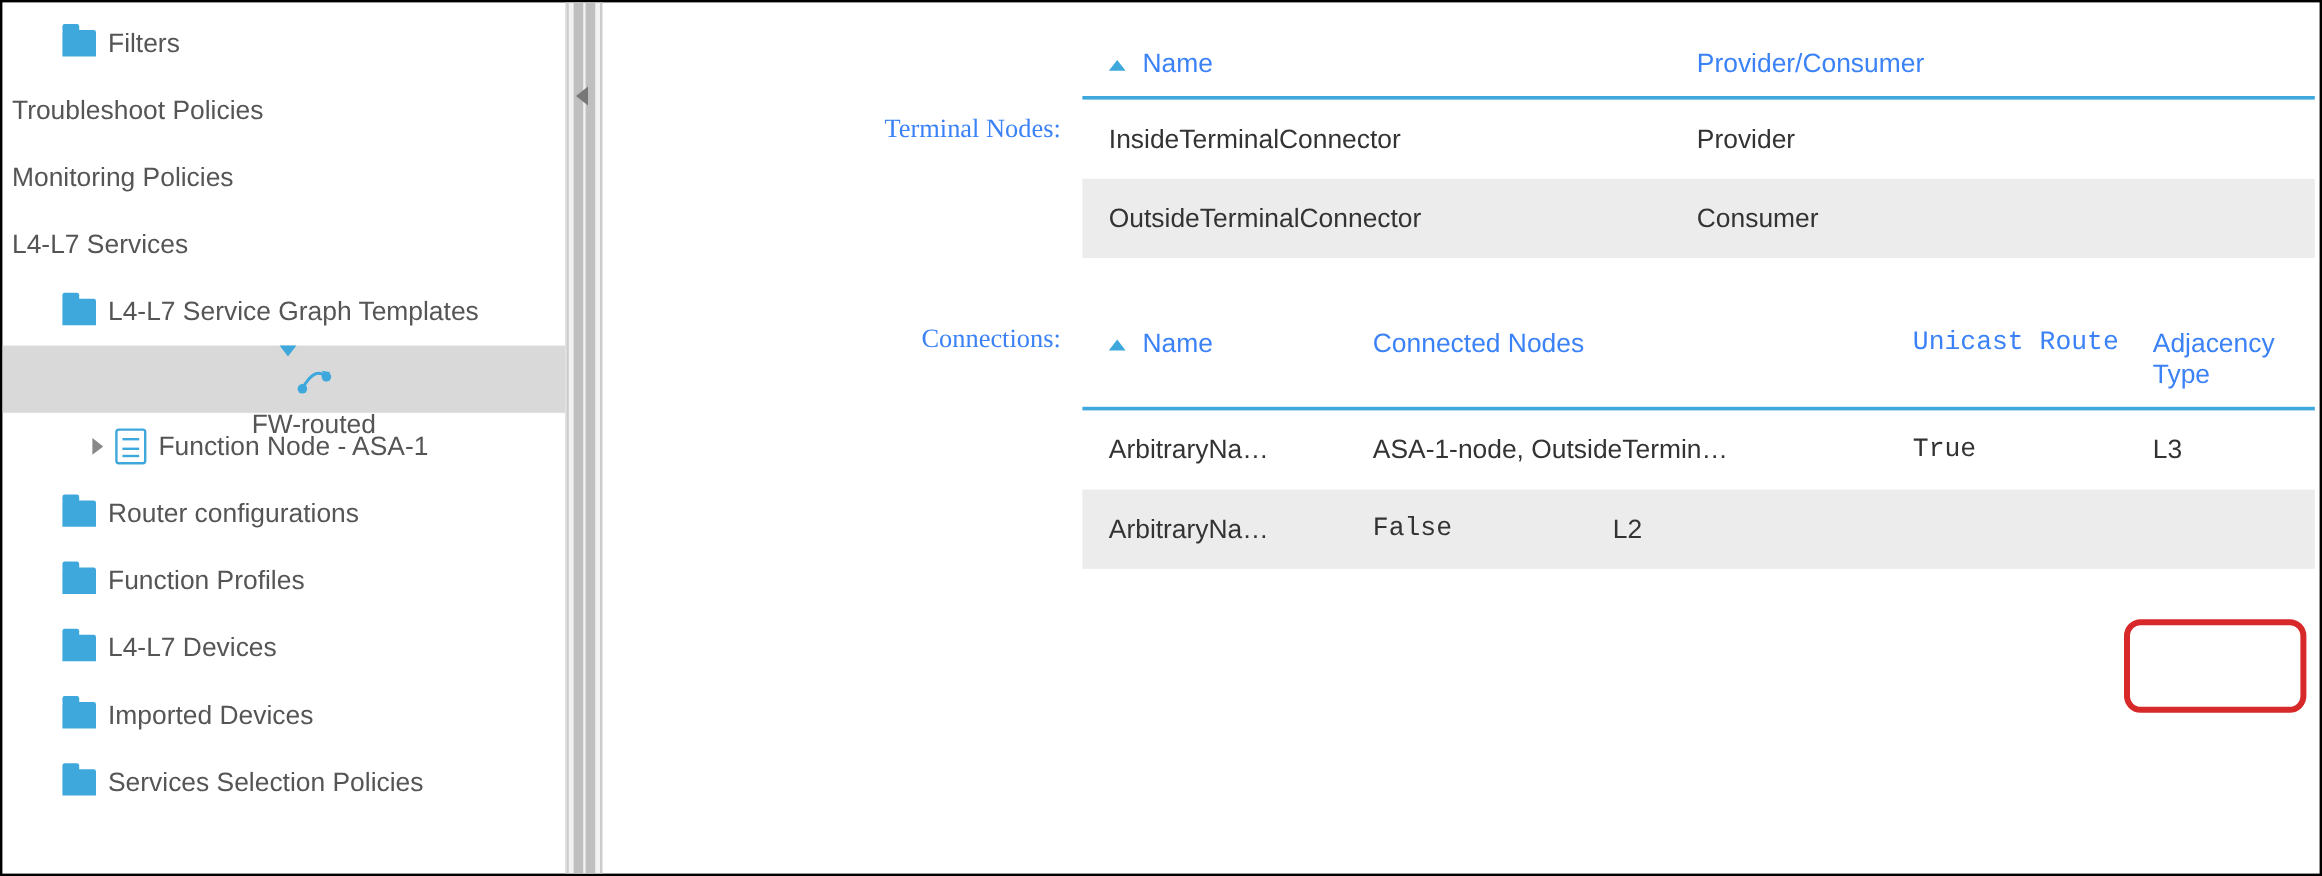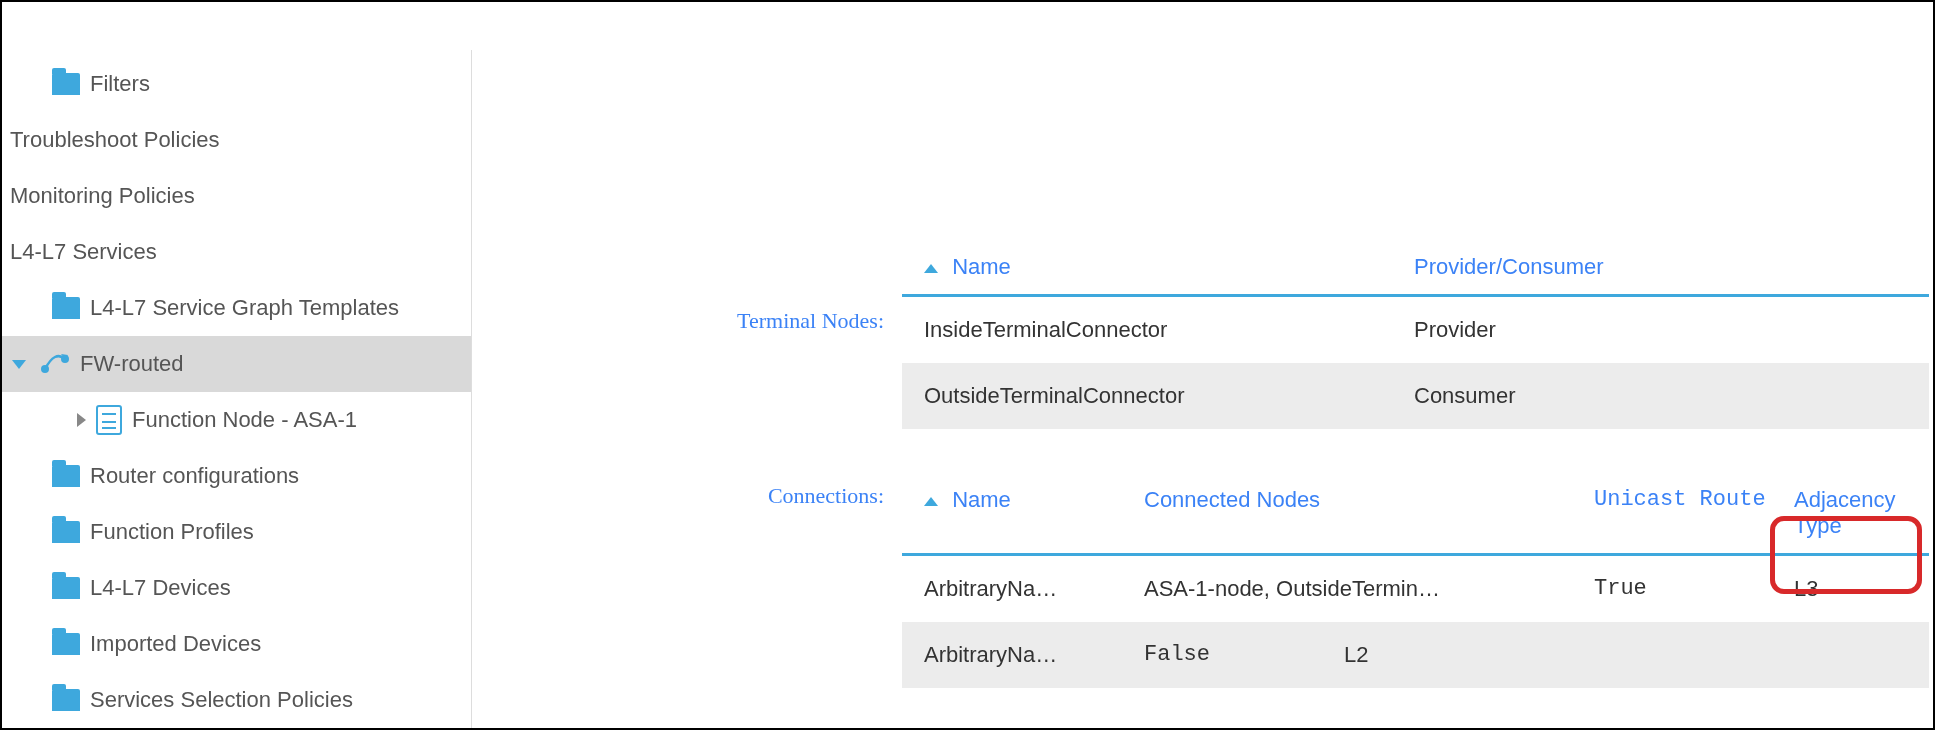--- a/index.html
+++ b/index.html
@@ -10,21 +10,20 @@
     background: #fff;
     width: 1935px;
     height: 730px;
     overflow: hidden;
     border: 2px solid #000;
     position: relative;
   }
   .app {
     display: flex;
     height: 100%;
-    align-items: flex-end;
   }
   
   .sidebar {
     width: 470px;
     flex: 0 0 470px;
     overflow: hidden;
     border-right: 1px solid #ddd;
     padding-top: 6px;
   }
   .tree-item {
@@ -32,20 +31,21 @@
     align-items: center;
     height: 56px;
     padding-left: 12px;
     gap: 10px;
     white-space: nowrap;
     cursor: pointer;
     color: #555;
   }
   .tree-item.selected {
     background: #d9d9d9;
+    flex-direction: column;
   }
   .tree-item.lvl2 { padding-left: 50px; }
   .tree-item.lvl-noicon { padding-left: 8px; }
   .tree-item.lvl3 { padding-left: 75px; }
   .folder-icon {
     width: 28px; height: 22px;
     background: #3ea8dd;
     border-radius: 2px 2px 0 0;
     position: relative;
   }

